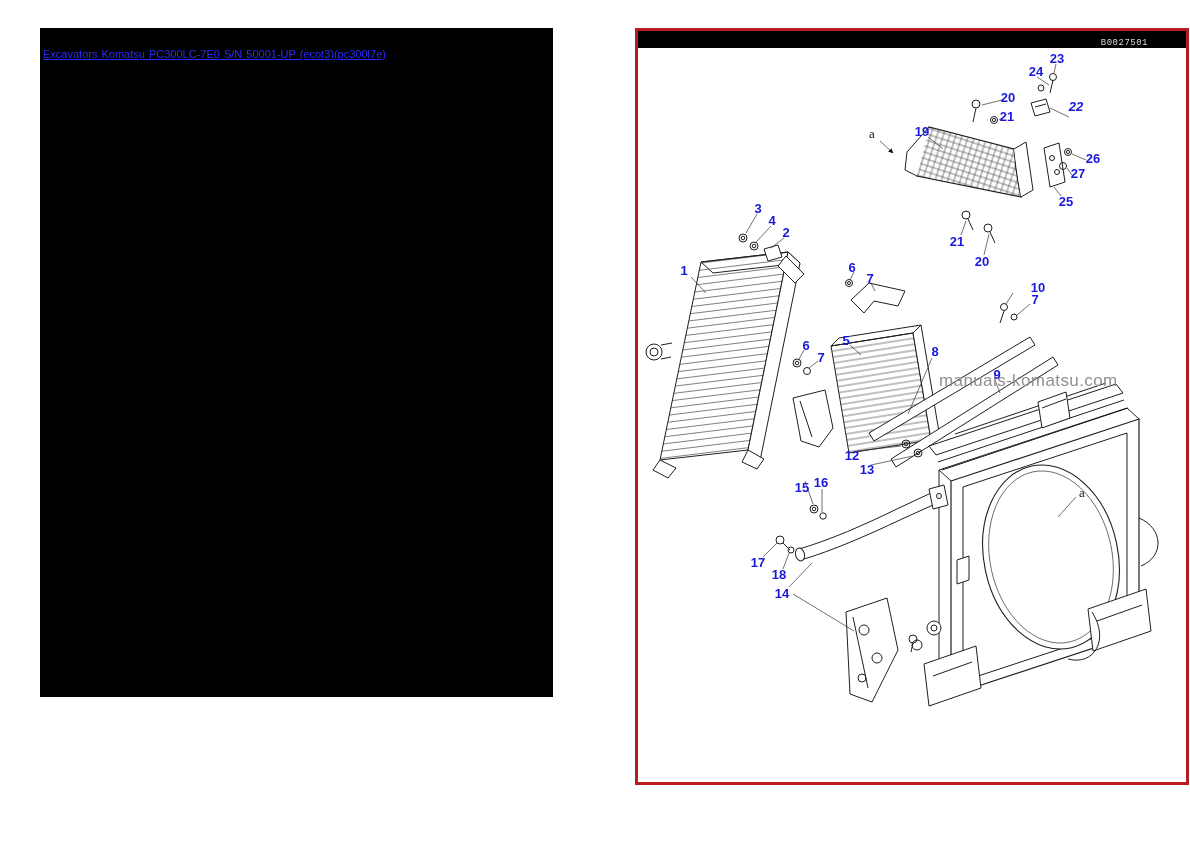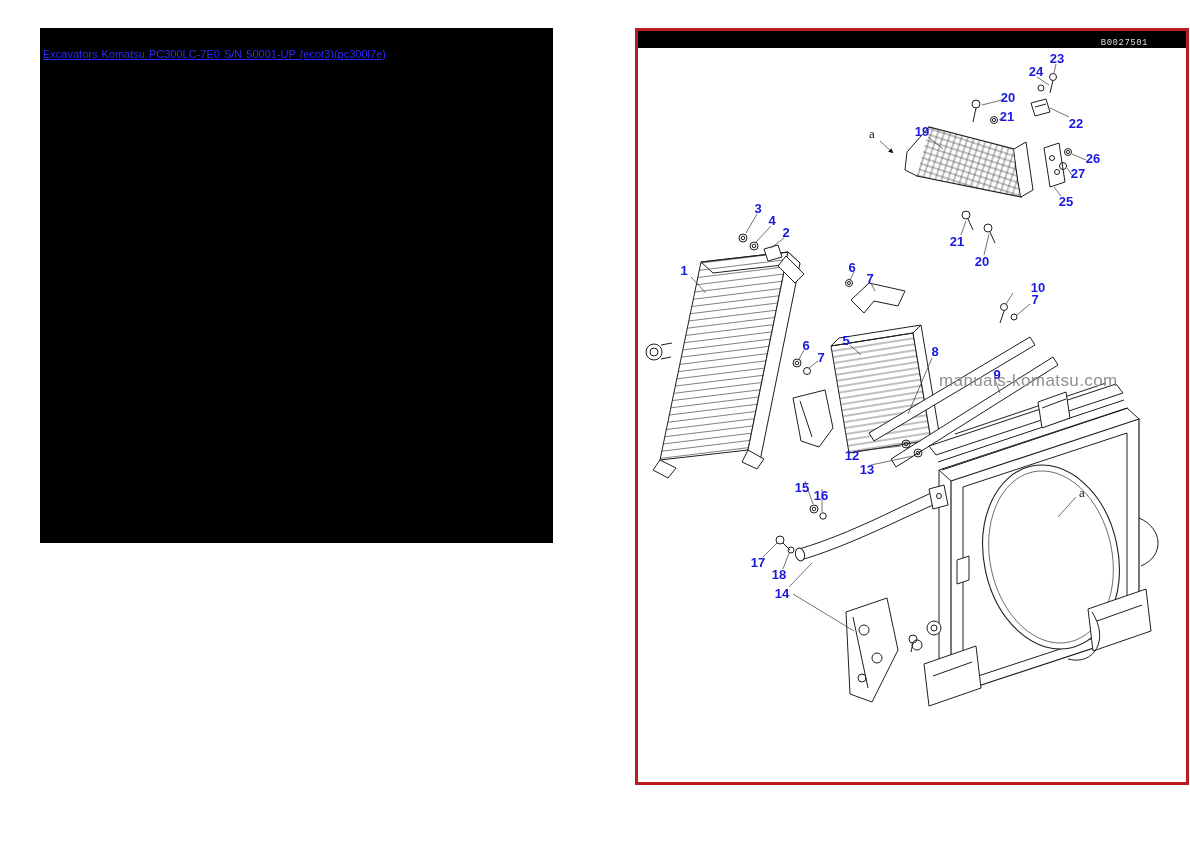--- a/index.html
+++ b/index.html
@@ -2,21 +2,21 @@
 <html style="--callout-color: #1717dd;"><head>
 <meta charset="utf-8">
 <style>
   html,body{
     margin:0;padding:0;width:1190px;height:842px;background:#ffffff;
     overflow:hidden;position:relative;
     font-family:"Liberation Sans","DejaVu Sans",sans-serif;
   }
   
   .left-panel{
-    position:absolute;left:40px;top:28px;width:513px;height:515px;
+    position:absolute;left:40px;top:28px;width:513px;height:669px;
     background:#000000;box-sizing:border-box;padding:16px 4px 0 3px;
   }
   .left-panel a{
     color:#2b2bff;font-size:11px;text-decoration:underline;
     font-family:"Liberation Sans","DejaVu Sans",sans-serif;
     cursor:pointer;word-spacing:1px;
   }
   
   .diagram-panel{
     position:absolute;left:635px;top:28px;width:554px;height:757px;
@@ -245,21 +245,21 @@
     <path d="M1076,497 L1058,517"></path>
     <path d="M880,141 L893,153" marker-end="url(#arrow)"></path>
   </g>
 </svg>
 
 <div class="callout-layer" id="callout-layer">
     <span class="callout" style="left: 1057px; top: 58px;">23</span>
     <span class="callout" style="left: 1036px; top: 71px;">24</span>
     <span class="callout" style="left: 1008px; top: 97px;">20</span>
     <span class="callout" style="left: 1007px; top: 116px;">21</span>
-    <span class="callout" style="left: 1076px; top: 123px;">22</span>
+    <span class="callout" style="left: 1076px; top: 106px; font-style: italic;">22</span>
     <span class="callout" style="left: 922px; top: 131px;">19</span>
     <span class="callout" style="left: 1093px; top: 158px;">26</span>
     <span class="callout" style="left: 1078px; top: 173px;">27</span>
     <span class="callout" style="left: 1066px; top: 201px;">25</span>
     <span class="callout" style="left: 957px; top: 241px;">21</span>
     <span class="callout" style="left: 982px; top: 261px;">20</span>
     <span class="callout" style="left: 758px; top: 208px;">3</span>
     <span class="callout" style="left: 772px; top: 220px;">4</span>
     <span class="callout" style="left: 786px; top: 232px;">2</span>
     <span class="callout" style="left: 684px; top: 270px;">1</span>
@@ -268,19 +268,19 @@
     <span class="callout" style="left: 1038px; top: 287px;">10</span>
     <span class="callout" style="left: 1035px; top: 299px;">7</span>
     <span class="callout" style="left: 846px; top: 340px;">5</span>
     <span class="callout" style="left: 806px; top: 345px;">6</span>
     <span class="callout" style="left: 821px; top: 357px;">7</span>
     <span class="callout" style="left: 935px; top: 351px;">8</span>
     <span class="callout" style="left: 997px; top: 374px;">9</span>
     <span class="callout" style="left: 852px; top: 455px; text-align: right;">12</span>
     <span class="callout" style="left: 867px; top: 469px;">13</span>
     <span class="callout" style="left: 802px; top: 487px;">15</span>
-    <span class="callout" style="left: 821px; top: 495px;">16</span>
+    <span class="callout" style="left: 821px; top: 482px;">16</span>
     <span class="callout" style="left: 758px; top: 562px;">17</span>
     <span class="callout" style="left: 779px; top: 574px;">18</span>
     <span class="callout" style="left: 782px; top: 593px;">14</span>
     <span class="refletter" style="left: 872px; top: 133px;">a</span>
     <span class="refletter" style="left: 1082px; top: 492px;">a</span>
   </div>
 
 </body></html>

